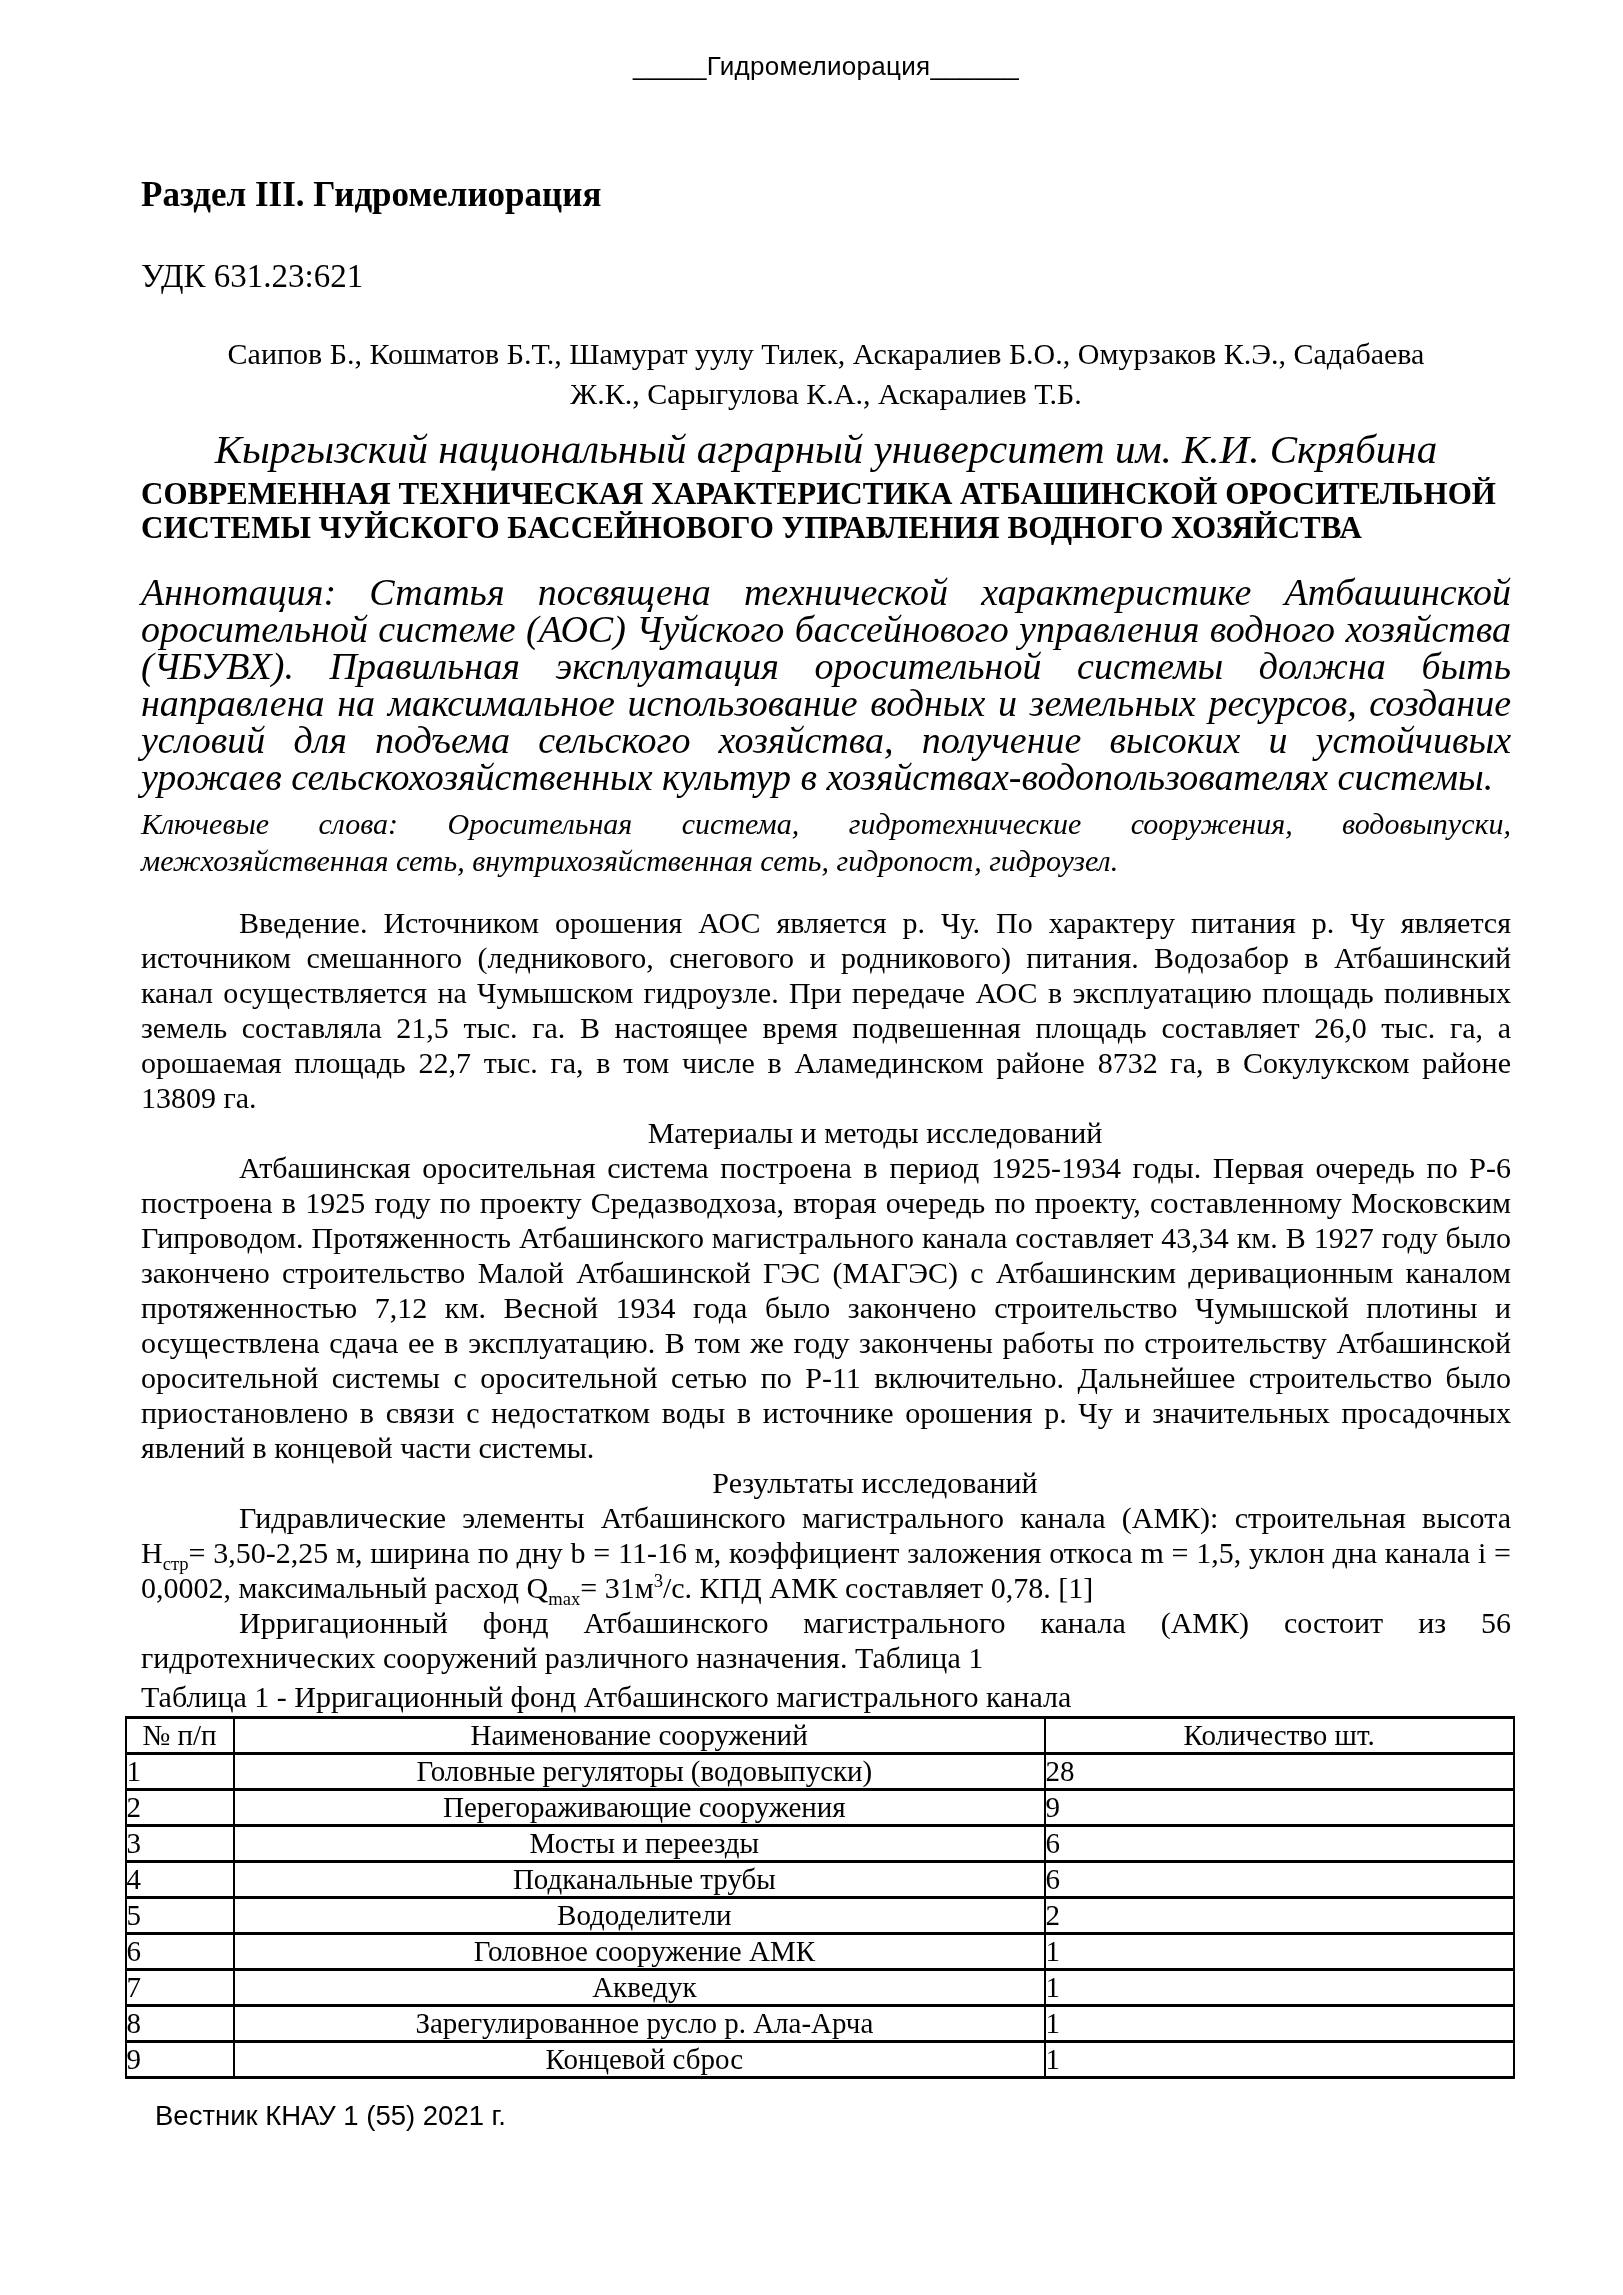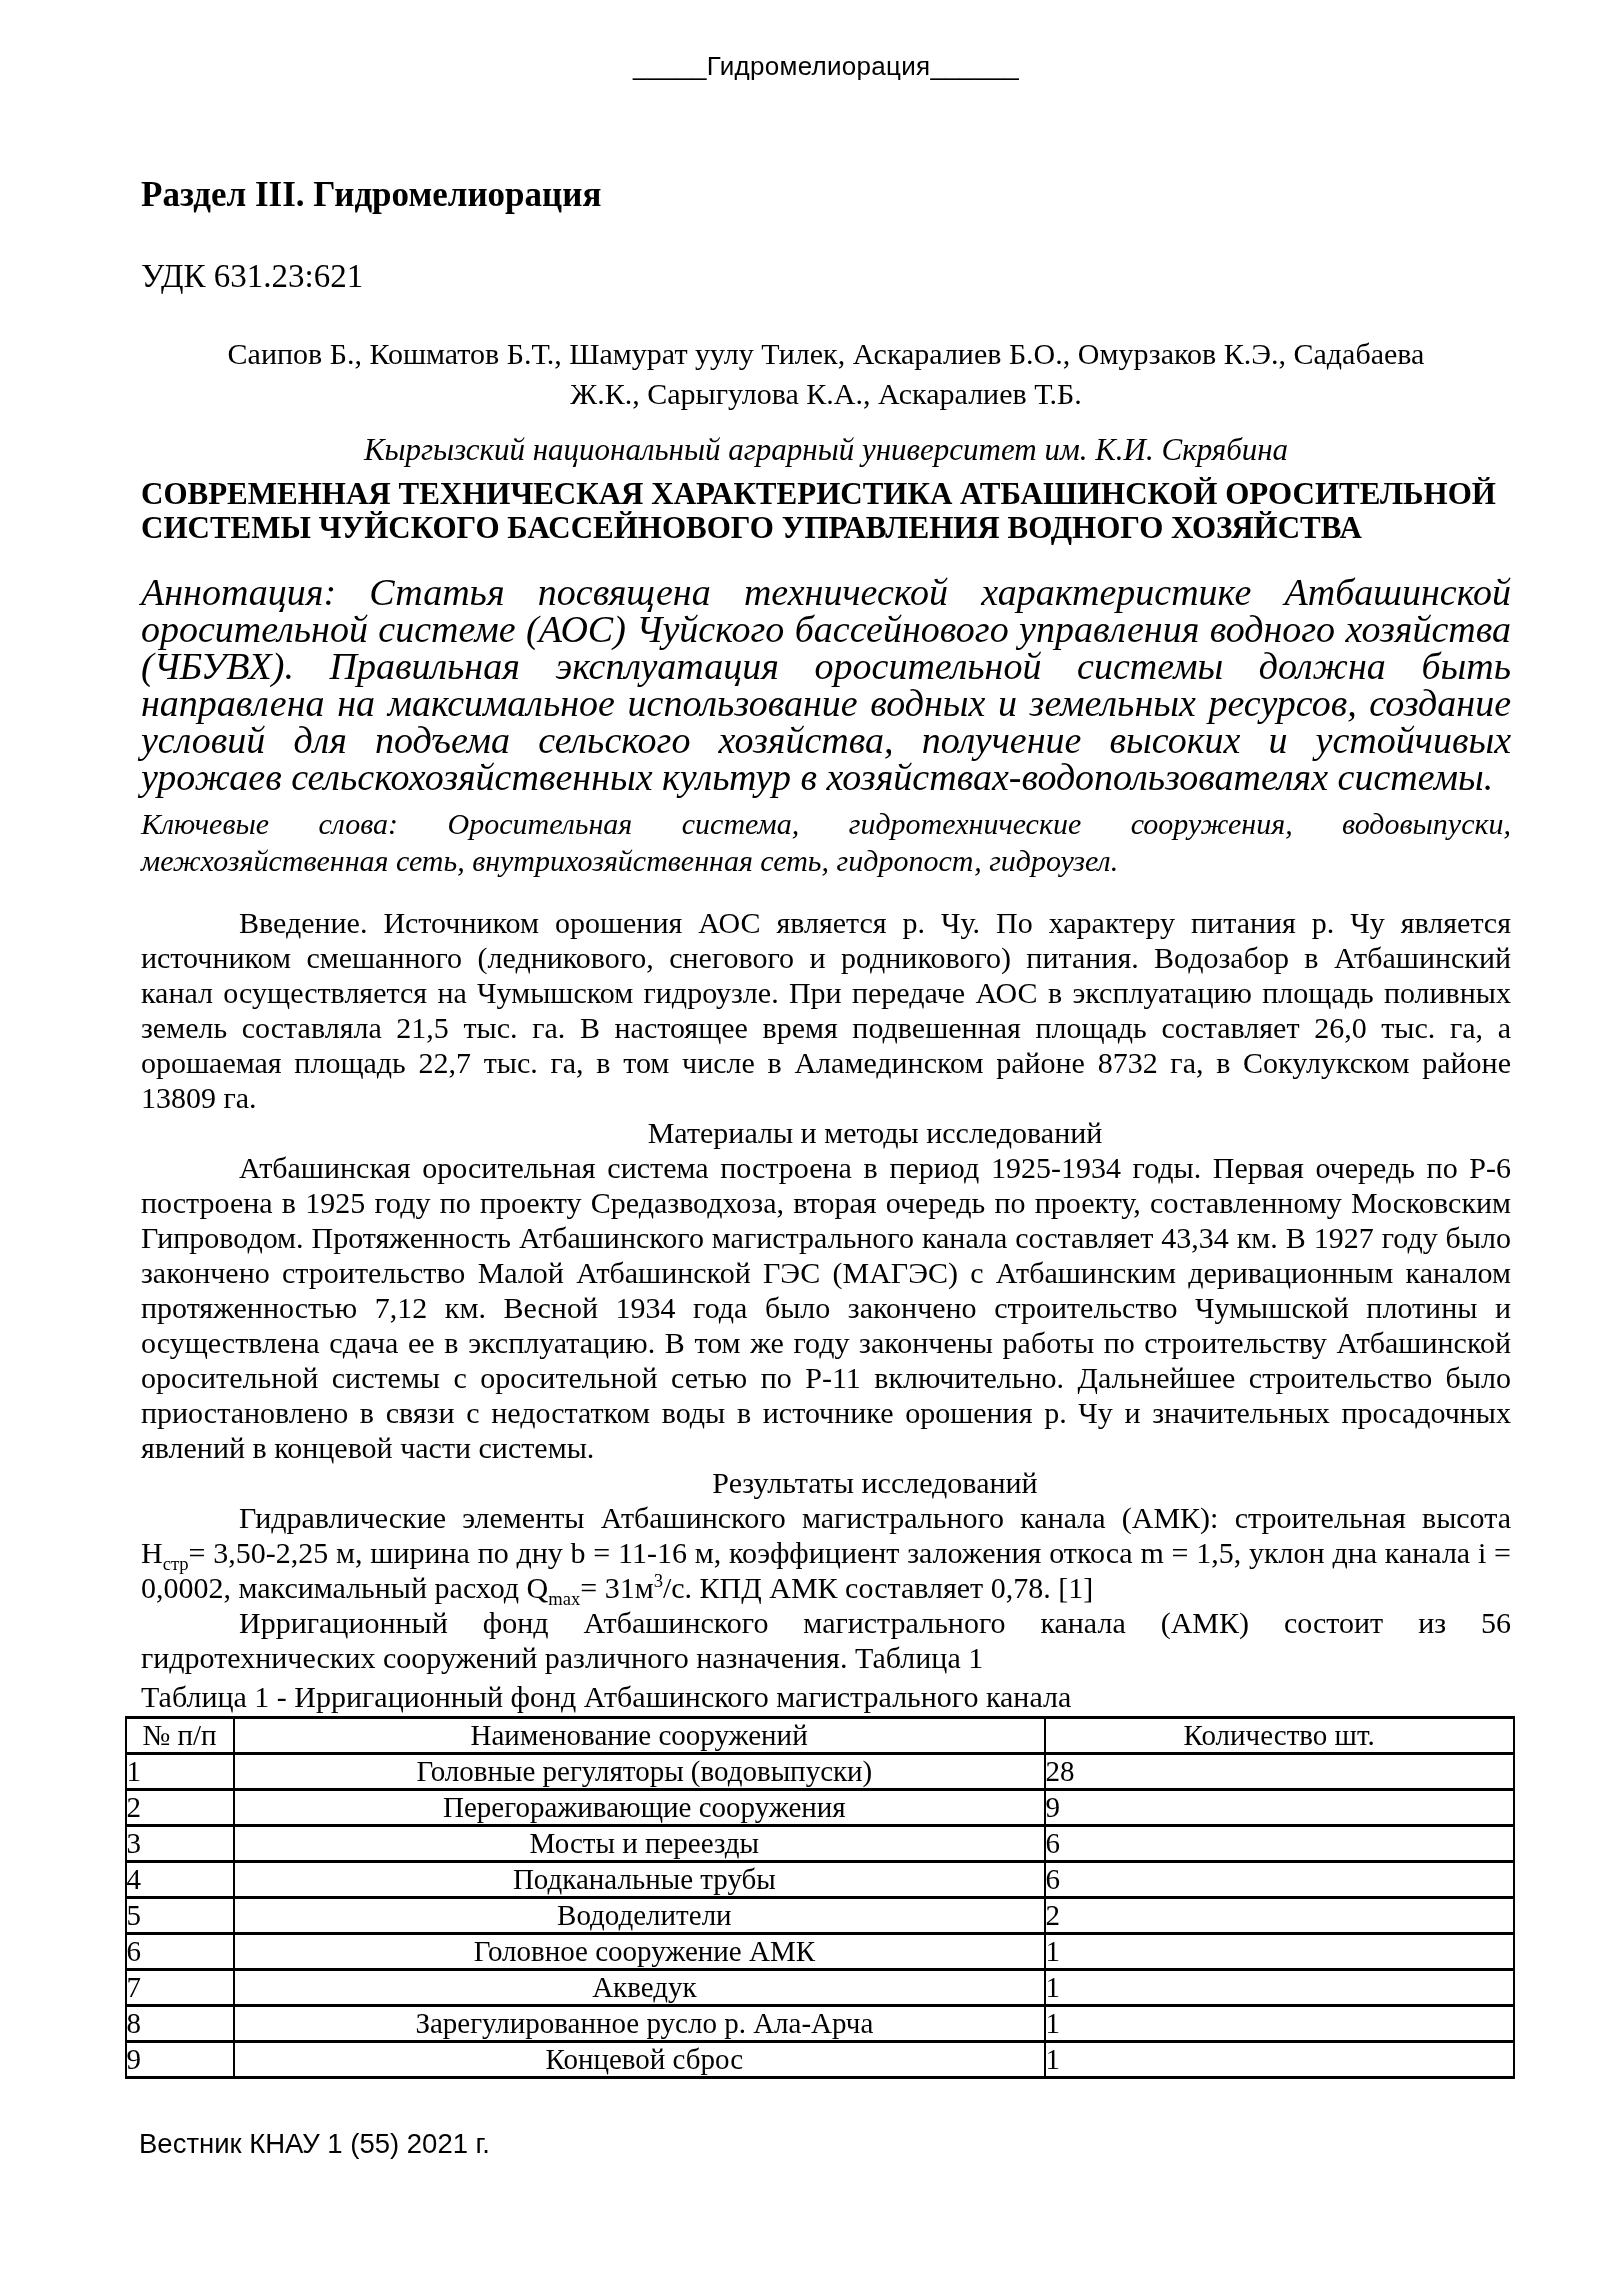--- a/index.html
+++ b/index.html
@@ -38,21 +38,21 @@
     margin-top: 40px;
     text-align: center;
     font-size: 30px;
     line-height: 40px;
   }
   .affiliation {
     margin-top: 17px;
     text-align: center;
     font-style: italic;
     font-weight: 500;
-    font-size: 31px;
+    font-size: 41px;
     line-height: 37px;
   }
   .article-title {
     margin-top: 9px;
     font-weight: bold;
     font-size: 31px;
     line-height: 34px;
   }
   .abstract {
     margin: 29.4px 0 0 0;
@@ -107,26 +107,25 @@
   }
   .data-table td.cell-left, .data-table th.head-name {
     margin-left: 10px;
   }
   .data-table td:nth-child(2) {
     text-align: center;
     padding-left: 10.5px;
   }
   .page-footer {
     position: absolute;
-    left: 139px;
+    left: 155px;
     top: 2100px;
     font-family: "Liberation Sans", sans-serif;
     font-size: 27.5px;
     line-height: 31px;
-    margin-top: 28px;
   }
   .nowrap { white-space: nowrap; }
 </style>
 </head>
 <body>
 
 <div class="page">
 
   <div class="running-header">_____Гидромелиорация______</div>
 

